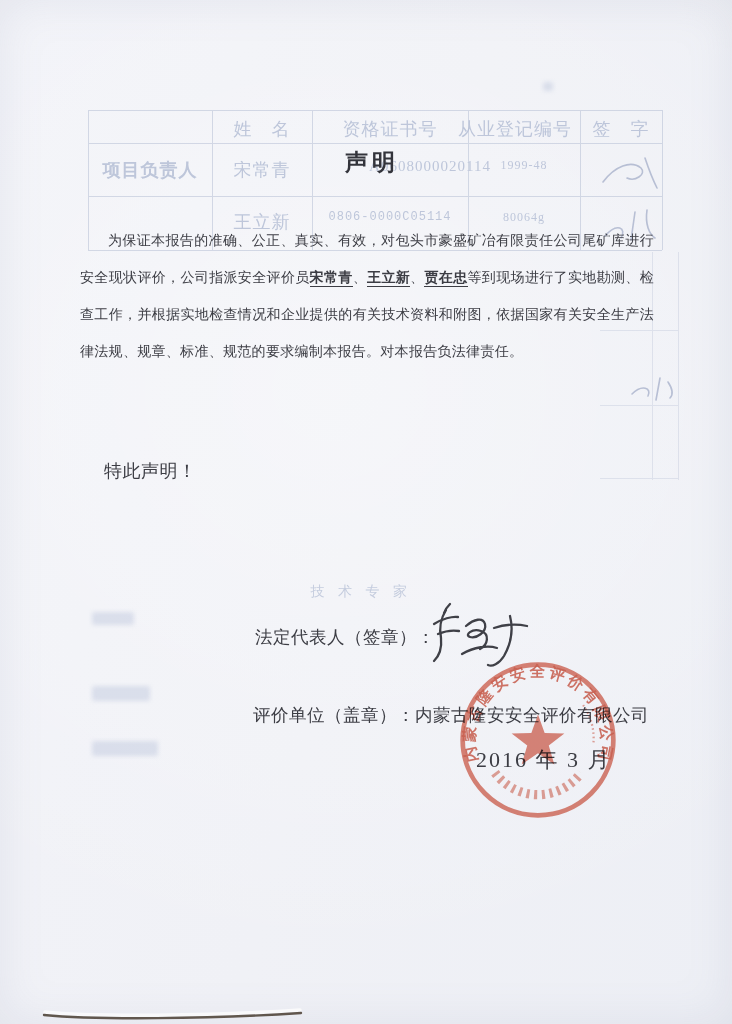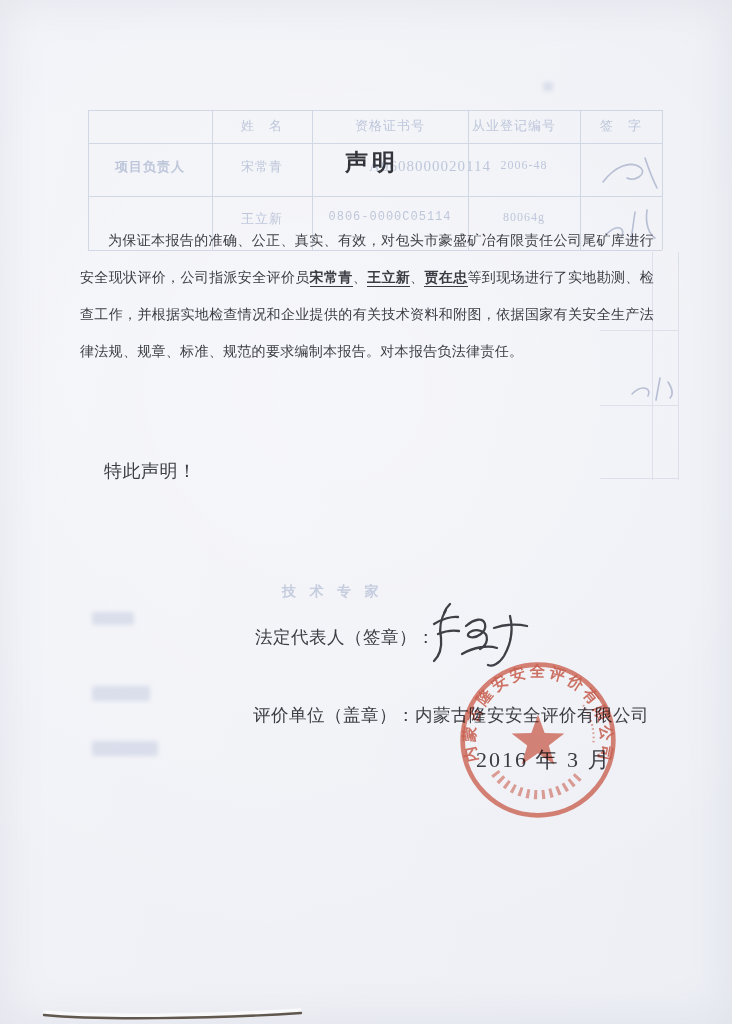--- a/index.html
+++ b/index.html
@@ -10,24 +10,24 @@
       linear-gradient(105deg,#f2f3f8 0%,#f0f1f6 50%,#edeff5 100%);
     font-family:"Liberation Serif","DejaVu Serif",serif;
     color:#3c3d44;
   }
   .page::after{content:"";position:absolute;inset:0;pointer-events:none;
     box-shadow:inset 0 0 46px rgba(120,130,160,.13);}
   
   .ghost-layer{position:absolute;inset:0;filter:blur(.45px);}
   .g-title{position:absolute;left:257px;top:70px;width:112px;text-align:center;
     font-size:16px;letter-spacing:6px;color:#b7c1d7;opacity:.8;}
-  .g-cell{position:absolute;text-align:center;font-size:13px;color:#b4bed5;
+  .g-cell{position:absolute;text-align:center;font-size:18px;color:#b4bed5;
     letter-spacing:1px;opacity:.85;white-space:nowrap;overflow:hidden;}
-  .g-sec2{position:absolute;left:282px;top:583px;width:130px;text-align:left;
-    font-size:14px;letter-spacing:5px;color:#bdc6da;opacity:.85;font-weight:bold;}
+  .g-sec2{position:absolute;left:282px;top:583px;width:130px;text-align:right;
+    font-size:14px;letter-spacing:5px;color:#bdc6da;opacity:.85;}
   .g-smudge{position:absolute;background:rgba(172,184,212,.35);filter:blur(2px);border-radius:3px;}
   
   .doc-title{position:absolute;left:0;top:147px;width:732px;margin:0;text-align:center;
     padding-left:12px;box-sizing:border-box;font-size:23px;font-weight:700;
     letter-spacing:4px;color:#33343b;}
   .body-para{position:absolute;left:80px;top:222px;width:574px;margin:0;
     font-size:14px;line-height:37px;letter-spacing:.3px;text-align:justify;
     text-indent:2em;color:#3c3d44;font-family:Liberation Serif, serif;}
   .em-name{font-weight:700;border-bottom:1.5px solid #3c3d44;padding-bottom:1px;}
   .closing{position:absolute;left:104px;top:459px;margin:0;font-size:18px;letter-spacing:.5px;}
@@ -75,21 +75,21 @@
     </svg>
 
     <div class="g-cell" style="left:212px;top:117px;width:100px;">姓　名</div>
     <div class="g-cell" style="left:312px;top:117px;width:156px;">资格证书号</div>
     <div class="g-cell" style="left:458px;top:117px;width:112px;">从业登记编号</div>
     <div class="g-cell" style="left:580px;top:117px;width:82px;">签　字</div>
 
     <div class="g-cell" style="left:88px;top:158px;width:124px;font-weight:bold;">项目负责人</div>
     <div class="g-cell" style="left:212px;top:158px;width:100px;">宋常青</div>
     <div class="g-cell" style="left:312px;top:158px;width:156px;font-size:15px;margin-left:40px;">A0608000020114</div>
-    <div class="g-cell" style="left:468px;top:158px;width:112px;font-size:12px;">2006-48</div>
+    <div class="g-cell" style="left:468px;top:158px;width:112px;font-size:12px;">1999-48</div>
 
     <div class="g-cell" style="left:212px;top:210px;width:100px;">王立新</div>
     <div class="g-cell" style="left:312px;top:210px;width:156px;font-size:12px;font-family:Liberation Mono, monospace;">0806-0000C05114</div>
     <div class="g-cell" style="left:468px;top:210px;width:112px;font-size:12px;">80064g</div>
 
     <div class="g-sec2">技 术 专 家</div>
 
     <div class="g-smudge" style="left:543px;top:82px;width:10px;height:9px;"></div>
     <div class="g-smudge" style="left:92px;top:612px;width:42px;height:13px;"></div>
     <div class="g-smudge" style="left:92px;top:686px;width:58px;height:15px;"></div>

